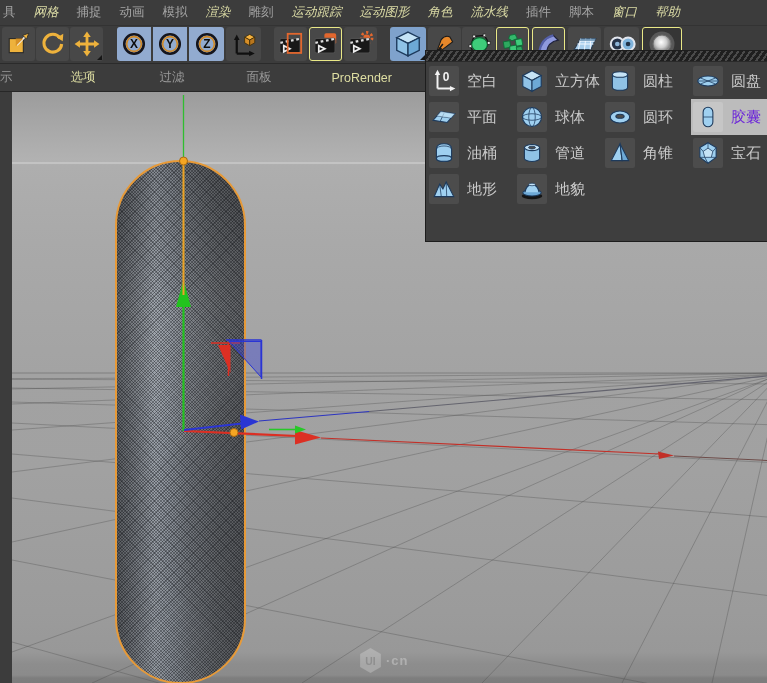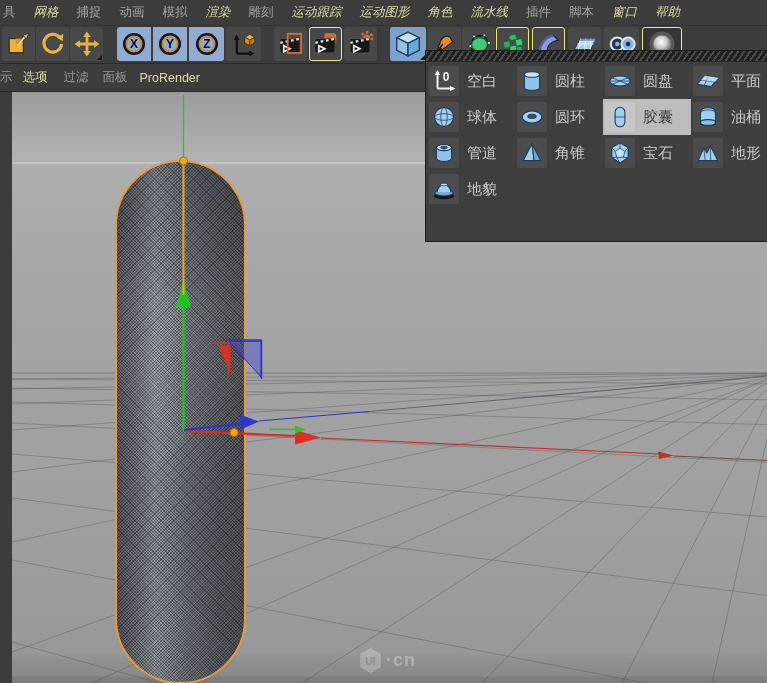--- a/index.html
+++ b/index.html
@@ -25,56 +25,56 @@
   .btn.blue.last{border-radius:0 3px 3px 0;}
   .btn.pressed{background:#7fa2cc;}
   .btn.yellowb{border:1px solid #e9e887;}
   .btn.dark{background:#353535;}
   .corner{position:absolute;right:1px;bottom:1px;width:0;height:0;
           border-left:5px solid transparent;border-bottom:5px solid #161616;}
 
   
   .viewmenu{position:absolute;left:0;top:64px;width:767px;height:27px;background:#3c3c3c;
             border-bottom:1px solid #272727;display:flex;align-items:center;font-size:12.5px;z-index:2;}
-  .viewmenu .mi{color:#9a9a9a;white-space:nowrap;}
+  .viewmenu .mi{color:#9a9a9a;white-space:nowrap;margin-left:48px;}
   .viewmenu .mi.hl{color:#dedea2;}
 
   
   .viewport{position:absolute;left:12px;top:92px;width:767px;height:591px;overflow:hidden;
     background:linear-gradient(180deg,#9c9c9c 0px,#aeaeae 55px,#b2b2b2 69px,#aeaeae 74px,
       #a9a9a9 150px,#a3a3a3 280px,#a2a2a2 282px,#a1a1a1 380px,#9b9b9b 520px,
       #989898 560px,#8d8d8d 572px,#8b8b8b 583px,#7e7e7e 586px,#7c7c7c 591px);}
   .vp-svg{position:absolute;left:0;top:0;}
 
   
   .capsule{position:absolute;left:103px;top:68px;width:131px;height:524px;box-sizing:border-box;
     border:2px solid #e79a38;border-radius:66px;
     background:
       repeating-linear-gradient(45deg,rgba(12,14,18,.34) 0 .8px,transparent .8px 2.3px),
       repeating-linear-gradient(-45deg,rgba(12,14,18,.34) 0 .8px,transparent .8px 2.3px),
       linear-gradient(180deg,rgba(0,0,0,.14),rgba(255,255,255,.06) 28%,rgba(0,0,0,0) 55%,rgba(0,0,0,.07)),
       linear-gradient(90deg,#595c60 0%,#74787e 14%,#9aa0a8 30%,#8b9199 42%,#74787e 58%,#626569 78%,#56585c 100%);}
 
   
   .watermark{position:absolute;left:346px;top:555px;display:flex;align-items:center;opacity:.85;}
-  .watermark .suffix{font-size:18px;font-weight:bold;color:rgba(255,255,255,.34);margin-left:3px;letter-spacing:1px;}
+  .watermark .suffix{font-size:13px;font-weight:bold;color:rgba(255,255,255,.34);margin-left:3px;letter-spacing:1px;}
 
   
   .flyout{position:absolute;left:425px;top:50px;width:342px;height:192px;background:#3e3e3e;
           border:1px solid #1d1d1d;border-right:none;box-sizing:border-box;z-index:10;}
   .flyout .hatch{height:10px;border-bottom:1px solid #2a2a2a;
       background:repeating-linear-gradient(125deg,#4a4a4a 0 2px,#1f1f1f 2px 5px);}
   .pgrid{display:grid;grid-template-columns:repeat(4,88px);grid-auto-rows:36px;padding:1px 0 0 1px;}
   .pcell{display:flex;align-items:center;cursor:default;}
   .pbox{width:30px;height:30px;margin-left:2px;background:#4c4c4c;border-radius:2px;
         display:flex;align-items:center;justify-content:center;flex:none;}
   .plabel{margin-left:8px;font-size:15px;color:#c9c9c9;white-space:nowrap;}
   .pcell.selected{background:#bcbcbc;}
   .pcell.selected .pbox{background:#c6c6c6;}
-  .pcell.selected .plabel{color:#404040;}
+  .pcell.selected .plabel{color:#6d28d9;}
 </style>
 </head>
 <body>
 
 <div class="app">
 
   <div class="menubar">
     <span class="mi">具</span>
     <span class="mi hl">网格</span>
     <span class="mi">捕捉</span>
@@ -381,20 +381,30 @@
             <svg width="26" height="26" viewBox="0 0 24 24">
           <path d="M6,5 V19 M6,19 H19" stroke="#f2f2f2" stroke-width="1.8" fill="none"></path>
           <polygon points="6,1.5 3.5,6.5 8.5,6.5" fill="#f2f2f2"></polygon>
           <polygon points="22.5,19 17.5,16.5 17.5,21.5" fill="#f2f2f2"></polygon>
           <text x="14" y="12" text-anchor="middle" font-size="11" font-weight="bold" fill="#f2f2f2">0</text>
         </svg>
           </span>
         <span class="plabel">空白</span>
       </div>
 
+      <div class="pcell">
+        <span class="pbox">
+            <svg width="26" height="26" viewBox="0 0 24 24">
+          <polygon points="12,2.5 20.5,7 12,11.5 3.5,7" fill="#c5e3f6" stroke="#1d3a5c" stroke-width="1"></polygon>
+          <polygon points="3.5,7 12,11.5 12,21.5 3.5,17" fill="#8fc2e6" stroke="#1d3a5c" stroke-width="1"></polygon>
+          <polygon points="12,11.5 20.5,7 20.5,17 12,21.5" fill="#6da9d6" stroke="#1d3a5c" stroke-width="1"></polygon>
+        </svg>
+          </span>
+        <span class="plabel">立方体</span>
+      </div>
 
 
       <div class="pcell">
         <span class="pbox">
             <svg width="26" height="26" viewBox="0 0 24 24">
           <path d="M5,6 V18 A7,2.6 0 0 0 19,18 V6" fill="#8fc2e6" stroke="#1d3a5c" stroke-width="1"></path>
           <ellipse cx="12" cy="6" rx="7" ry="2.6" fill="#c5e3f6" stroke="#1d3a5c" stroke-width="1"></ellipse>
         </svg>
           </span>
         <span class="plabel">圆柱</span>

